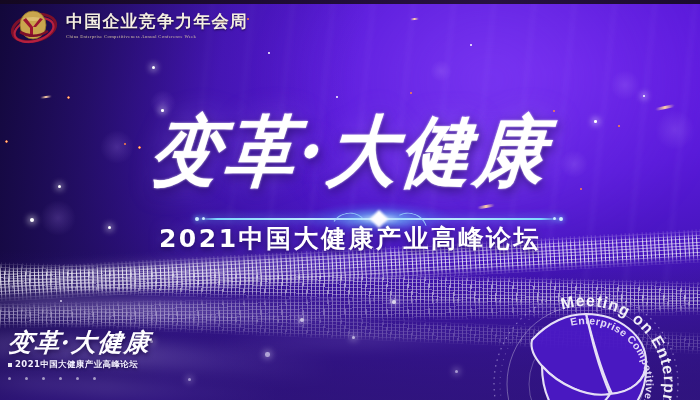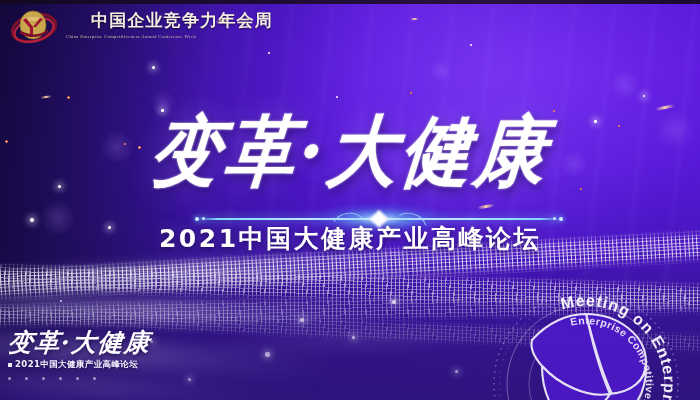--- a/index.html
+++ b/index.html
@@ -91,26 +91,25 @@
     background:radial-gradient(circle, rgba(190,150,255,.20), rgba(150,110,240,0) 70%);}
 
   
   .logo-bar{
     position:absolute;left:10px;top:6px;
     display:flex;align-items:center;gap:8px;
     z-index:30;
   }
   .logo-emblem{position:relative;width:48px;height:40px;flex:0 0 auto;}
   .logo-cn{
-    font-family:Liberation Mono, monospace;
+    font-family:Liberation Sans, sans-serif;
     font-weight:700;font-size:17px;letter-spacing:1.2px;
     color:#f4eee2;line-height:1.1;
     text-shadow:0 1px 2px rgba(0,0,0,.6);
     white-space:nowrap;
-    margin-left:25px;
   }
   .logo-en{
     font-family:"Liberation Serif","DejaVu Serif",serif;
     font-size:4.6px;letter-spacing:.35px;color:#e0cfa8;
     white-space:nowrap;margin-top:2px;opacity:.92;
   }
 
   
   .title-wrap{
     position:absolute;left:0;top:118px;width:100%;

